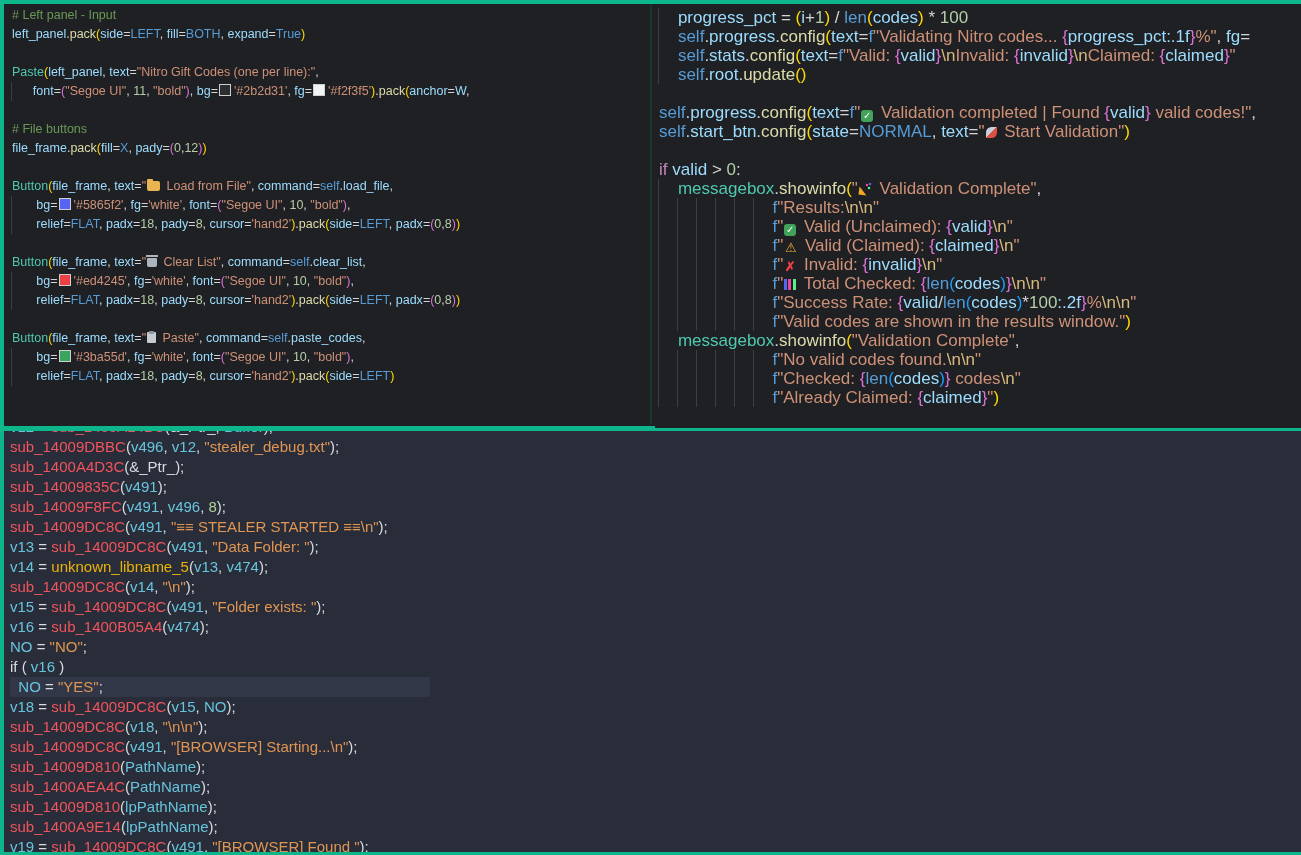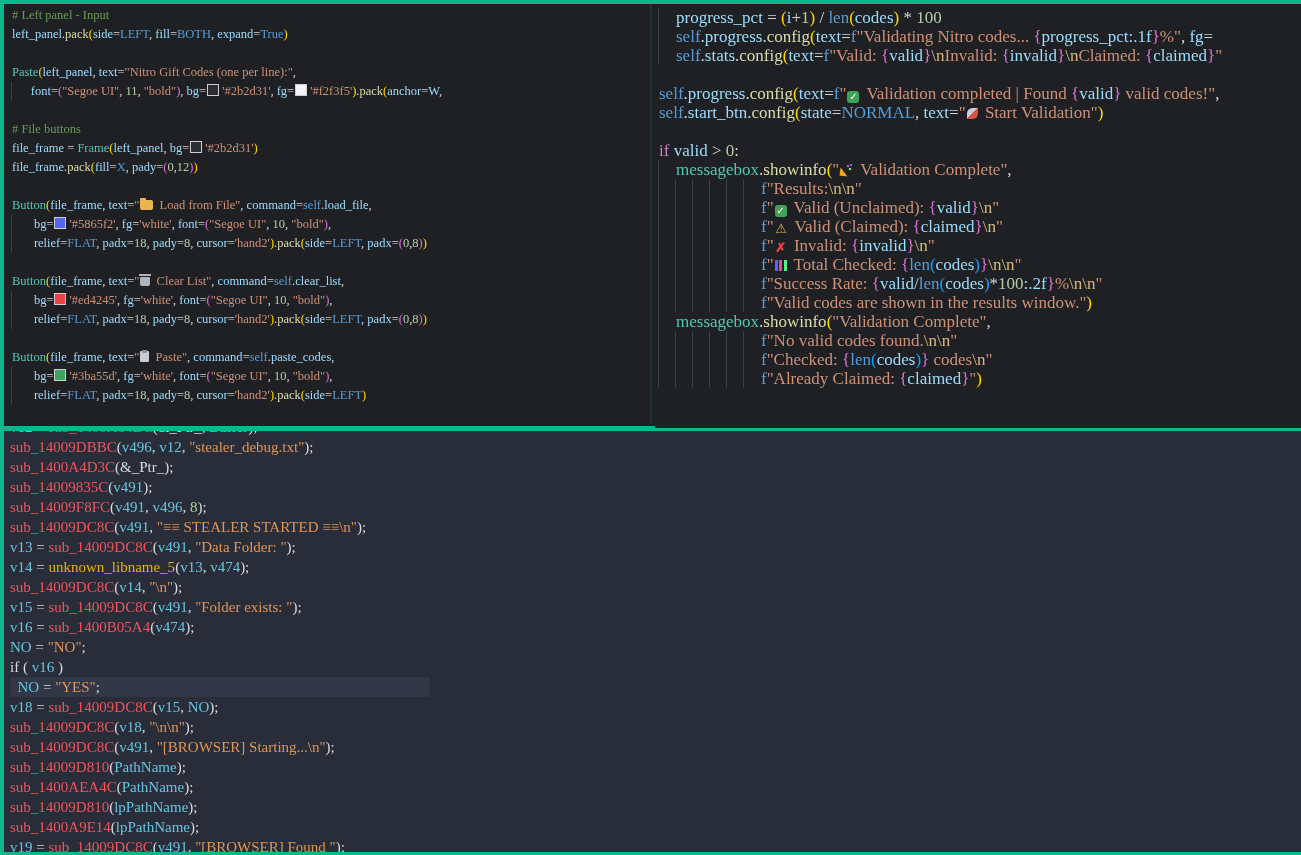--- a/index.html
+++ b/index.html
@@ -1,17 +1,17 @@
 <!DOCTYPE html>
 <html><head>
 <meta charset="utf-8">
 <style>
   html,body{margin:0;padding:0;background:#000;}
   #root{position:relative;width:1301px;height:855px;background:#0eb68c;overflow:hidden;
-        font-family:Liberation Serif, serif;}
+        font-family:Liberation Sans, sans-serif;}
   .pane{position:absolute;overflow:hidden;}
   #pane-tl{left:4px;top:4px;width:644px;height:420px;background:#1f2023;padding:2px 0 0 8px;
            font-size:12.5px;line-height:19px;}
   #pane-tr{left:655px;top:4px;width:642px;height:420px;background:#1f2023;padding:4px 0 0 4px;
            font-size:17px;line-height:19px;}
   #seam{position:absolute;left:650px;top:4px;width:2px;height:420px;background:#16382c;}
   #pane-bt{left:4px;top:431px;width:1293px;height:421px;background:#292d39;padding:0 0 0 6px;
            font-size:15px;line-height:20px;}
   .line{white-space:pre;height:inherit;}
   #pane-tl .line,#pane-tr .line{height:19px;}
@@ -63,40 +63,40 @@
 
 <div id="root">
   <div id="pane-tl" class="pane">
       <div class="line"><span class="tk-cm"># Left panel - Input</span></div>
       <div class="line"><span class="tk-v">left_panel</span><span class="tk-p">.</span><span class="tk-fn">pack</span><span class="tk-b1">(</span><span class="tk-v">side</span><span class="tk-p">=</span><span class="tk-k">LEFT</span><span class="tk-p">, </span><span class="tk-v">fill</span><span class="tk-p">=</span><span class="tk-k">BOTH</span><span class="tk-p">, </span><span class="tk-v">expand</span><span class="tk-p">=</span><span class="tk-k">True</span><span class="tk-b1">)</span></div>
       <div class="line"></div>
       <div class="line"><span class="tk-cl">Paste</span><span class="tk-b1">(</span><span class="tk-v">left_panel</span><span class="tk-p">, </span><span class="tk-v">text</span><span class="tk-p">=</span><span class="tk-s">"Nitro Gift Codes (one per line):"</span><span class="tk-p">,</span></div>
       <div class="line"><span class="g">    </span><span class="tk-p">  </span><span class="tk-v">font</span><span class="tk-p">=</span><span class="tk-b2">(</span><span class="tk-s">"Segoe UI"</span><span class="tk-p">, </span><span class="tk-n">11</span><span class="tk-p">, </span><span class="tk-s">"bold"</span><span class="tk-b2">)</span><span class="tk-p">, </span><span class="tk-v">bg</span><span class="tk-p">=</span><span class="sw" style="background: rgb(43, 45, 49);"></span><span class="tk-s">'#2b2d31'</span><span class="tk-p">, </span><span class="tk-v">fg</span><span class="tk-p">=</span><span class="sw" style="background: rgb(242, 243, 245);"></span><span class="tk-s">'#f2f3f5'</span><span class="tk-b1">)</span><span class="tk-p">.</span><span class="tk-fn">pack</span><span class="tk-b1">(</span><span class="tk-v">anchor</span><span class="tk-p">=</span><span class="tk-v">W</span><span class="tk-p">,</span></div>
       <div class="line"></div>
       <div class="line"><span class="tk-cm"># File buttons</span></div>
-      <div class="line"><span class="tk-v">file_frame</span><span class="tk-p"> = </span><span class="tk-cl">Frame</span><span class="tk-b1">(</span><span class="tk-v">left_panel</span><span class="tk-p">, </span><span class="tk-v">bg</span><span class="tk-p">=</span><span class="sw" style="background: rgb(43, 45, 49);"></span><span class="tk-s">'#2b2d31'</span><span class="tk-b1">)</span></div>
       <div class="line"><span class="tk-v">file_frame</span><span class="tk-p">.</span><span class="tk-fn">pack</span><span class="tk-b1">(</span><span class="tk-v">fill</span><span class="tk-p">=</span><span class="tk-k">X</span><span class="tk-p">, </span><span class="tk-v">pady</span><span class="tk-p">=</span><span class="tk-b2">(</span><span class="tk-n">0</span><span class="tk-p">,</span><span class="tk-n">12</span><span class="tk-b2">)</span><span class="tk-b1">)</span></div>
       <div class="line"></div>
       <div class="line"><span class="tk-cl">Button</span><span class="tk-b1">(</span><span class="tk-v">file_frame</span><span class="tk-p">, </span><span class="tk-v">text</span><span class="tk-p">=</span><span class="tk-s">"</span><span class="ico ico-folder"></span><span class="tk-s"> Load from File"</span><span class="tk-p">, </span><span class="tk-v">command</span><span class="tk-p">=</span><span class="tk-k">self</span><span class="tk-p">.</span><span class="tk-v">load_file</span><span class="tk-p">,</span></div>
       <div class="line"><span class="g">    </span><span class="tk-p">   </span><span class="tk-v">bg</span><span class="tk-p">=</span><span class="sw" style="background: rgb(88, 101, 242);"></span><span class="tk-s">'#5865f2'</span><span class="tk-p">, </span><span class="tk-v">fg</span><span class="tk-p">=</span><span class="tk-s">'white'</span><span class="tk-p">, </span><span class="tk-v">font</span><span class="tk-p">=</span><span class="tk-b2">(</span><span class="tk-s">"Segoe UI"</span><span class="tk-p">, </span><span class="tk-n">10</span><span class="tk-p">, </span><span class="tk-s">"bold"</span><span class="tk-b2">)</span><span class="tk-p">,</span></div>
       <div class="line"><span class="g">    </span><span class="tk-p">   </span><span class="tk-v">relief</span><span class="tk-p">=</span><span class="tk-k">FLAT</span><span class="tk-p">, </span><span class="tk-v">padx</span><span class="tk-p">=</span><span class="tk-n">18</span><span class="tk-p">, </span><span class="tk-v">pady</span><span class="tk-p">=</span><span class="tk-n">8</span><span class="tk-p">, </span><span class="tk-v">cursor</span><span class="tk-p">=</span><span class="tk-s">'hand2'</span><span class="tk-b1">)</span><span class="tk-p">.</span><span class="tk-fn">pack</span><span class="tk-b1">(</span><span class="tk-v">side</span><span class="tk-p">=</span><span class="tk-k">LEFT</span><span class="tk-p">, </span><span class="tk-v">padx</span><span class="tk-p">=</span><span class="tk-b2">(</span><span class="tk-n">0</span><span class="tk-p">,</span><span class="tk-n">8</span><span class="tk-b2">)</span><span class="tk-b1">)</span></div>
       <div class="line"></div>
       <div class="line"><span class="tk-cl">Button</span><span class="tk-b1">(</span><span class="tk-v">file_frame</span><span class="tk-p">, </span><span class="tk-v">text</span><span class="tk-p">=</span><span class="tk-s">"</span><span class="ico ico-trash"></span><span class="tk-s"> Clear List"</span><span class="tk-p">, </span><span class="tk-v">command</span><span class="tk-p">=</span><span class="tk-k">self</span><span class="tk-p">.</span><span class="tk-v">clear_list</span><span class="tk-p">,</span></div>
       <div class="line"><span class="g">    </span><span class="tk-p">   </span><span class="tk-v">bg</span><span class="tk-p">=</span><span class="sw" style="background: rgb(237, 66, 69);"></span><span class="tk-s">'#ed4245'</span><span class="tk-p">, </span><span class="tk-v">fg</span><span class="tk-p">=</span><span class="tk-s">'white'</span><span class="tk-p">, </span><span class="tk-v">font</span><span class="tk-p">=</span><span class="tk-b2">(</span><span class="tk-s">"Segoe UI"</span><span class="tk-p">, </span><span class="tk-n">10</span><span class="tk-p">, </span><span class="tk-s">"bold"</span><span class="tk-b2">)</span><span class="tk-p">,</span></div>
       <div class="line"><span class="g">    </span><span class="tk-p">   </span><span class="tk-v">relief</span><span class="tk-p">=</span><span class="tk-k">FLAT</span><span class="tk-p">, </span><span class="tk-v">padx</span><span class="tk-p">=</span><span class="tk-n">18</span><span class="tk-p">, </span><span class="tk-v">pady</span><span class="tk-p">=</span><span class="tk-n">8</span><span class="tk-p">, </span><span class="tk-v">cursor</span><span class="tk-p">=</span><span class="tk-s">'hand2'</span><span class="tk-b1">)</span><span class="tk-p">.</span><span class="tk-fn">pack</span><span class="tk-b1">(</span><span class="tk-v">side</span><span class="tk-p">=</span><span class="tk-k">LEFT</span><span class="tk-p">, </span><span class="tk-v">padx</span><span class="tk-p">=</span><span class="tk-b2">(</span><span class="tk-n">0</span><span class="tk-p">,</span><span class="tk-n">8</span><span class="tk-b2">)</span><span class="tk-b1">)</span></div>
       <div class="line"></div>
       <div class="line"><span class="tk-cl">Button</span><span class="tk-b1">(</span><span class="tk-v">file_frame</span><span class="tk-p">, </span><span class="tk-v">text</span><span class="tk-p">=</span><span class="tk-s">"</span><span class="ico ico-paste"></span><span class="tk-s"> Paste"</span><span class="tk-p">, </span><span class="tk-v">command</span><span class="tk-p">=</span><span class="tk-k">self</span><span class="tk-p">.</span><span class="tk-v">paste_codes</span><span class="tk-p">,</span></div>
       <div class="line"><span class="g">    </span><span class="tk-p">   </span><span class="tk-v">bg</span><span class="tk-p">=</span><span class="sw" style="background: rgb(59, 165, 93);"></span><span class="tk-s">'#3ba55d'</span><span class="tk-p">, </span><span class="tk-v">fg</span><span class="tk-p">=</span><span class="tk-s">'white'</span><span class="tk-p">, </span><span class="tk-v">font</span><span class="tk-p">=</span><span class="tk-b2">(</span><span class="tk-s">"Segoe UI"</span><span class="tk-p">, </span><span class="tk-n">10</span><span class="tk-p">, </span><span class="tk-s">"bold"</span><span class="tk-b2">)</span><span class="tk-p">,</span></div>
       <div class="line"><span class="g">    </span><span class="tk-p">   </span><span class="tk-v">relief</span><span class="tk-p">=</span><span class="tk-k">FLAT</span><span class="tk-p">, </span><span class="tk-v">padx</span><span class="tk-p">=</span><span class="tk-n">18</span><span class="tk-p">, </span><span class="tk-v">pady</span><span class="tk-p">=</span><span class="tk-n">8</span><span class="tk-p">, </span><span class="tk-v">cursor</span><span class="tk-p">=</span><span class="tk-s">'hand2'</span><span class="tk-b1">)</span><span class="tk-p">.</span><span class="tk-fn">pack</span><span class="tk-b1">(</span><span class="tk-v">side</span><span class="tk-p">=</span><span class="tk-k">LEFT</span><span class="tk-b1">)</span></div>
     </div>
   <div id="seam"></div>
   <div id="pane-tr" class="pane">
       <div class="line"><span class="g">    </span><span class="tk-v">progress_pct</span><span class="tk-p"> = </span><span class="tk-b1">(</span><span class="tk-v">i</span><span class="tk-p">+</span><span class="tk-n">1</span><span class="tk-b1">)</span><span class="tk-p"> / </span><span class="tk-k">len</span><span class="tk-b1">(</span><span class="tk-v">codes</span><span class="tk-b1">)</span><span class="tk-p"> * </span><span class="tk-n">100</span></div>
       <div class="line"><span class="g">    </span><span class="tk-k">self</span><span class="tk-p">.</span><span class="tk-v">progress</span><span class="tk-p">.</span><span class="tk-fn">config</span><span class="tk-b1">(</span><span class="tk-v">text</span><span class="tk-p">=</span><span class="tk-k">f</span><span class="tk-s">"Validating Nitro codes... </span><span class="tk-b2">{</span><span class="tk-v">progress_pct</span><span class="tk-v">:.1f</span><span class="tk-b2">}</span><span class="tk-s">%"</span><span class="tk-p">, </span><span class="tk-v">fg</span><span class="tk-p">=</span></div>
       <div class="line"><span class="g">    </span><span class="tk-k">self</span><span class="tk-p">.</span><span class="tk-v">stats</span><span class="tk-p">.</span><span class="tk-fn">config</span><span class="tk-b1">(</span><span class="tk-v">text</span><span class="tk-p">=</span><span class="tk-k">f</span><span class="tk-s">"Valid: </span><span class="tk-b2">{</span><span class="tk-v">valid</span><span class="tk-b2">}</span><span class="tk-e">\n</span><span class="tk-s">Invalid: </span><span class="tk-b2">{</span><span class="tk-v">invalid</span><span class="tk-b2">}</span><span class="tk-e">\n</span><span class="tk-s">Claimed: </span><span class="tk-b2">{</span><span class="tk-v">claimed</span><span class="tk-b2">}</span><span class="tk-s">"</span></div>
+      <div class="line"><span class="g">    </span><span class="tk-k">self</span><span class="tk-p">.</span><span class="tk-v">root</span><span class="tk-p">.</span><span class="tk-fn">update</span><span class="tk-b1">(</span><span class="tk-b1">)</span></div>
       <div class="line"></div>
       <div class="line"><span class="tk-k">self</span><span class="tk-p">.</span><span class="tk-v">progress</span><span class="tk-p">.</span><span class="tk-fn">config</span><span class="tk-b1">(</span><span class="tk-v">text</span><span class="tk-p">=</span><span class="tk-k">f</span><span class="tk-s">"</span><span class="ico ico-check"></span><span class="tk-s"> Validation completed | Found </span><span class="tk-b2">{</span><span class="tk-v">valid</span><span class="tk-b2">}</span><span class="tk-s"> valid codes!"</span><span class="tk-p">,</span></div>
       <div class="line"><span class="tk-k">self</span><span class="tk-p">.</span><span class="tk-v">start_btn</span><span class="tk-p">.</span><span class="tk-fn">config</span><span class="tk-b1">(</span><span class="tk-v">state</span><span class="tk-p">=</span><span class="tk-k">NORMAL</span><span class="tk-p">, </span><span class="tk-v">text</span><span class="tk-p">=</span><span class="tk-s">"</span><span class="ico ico-rocket"></span><span class="tk-s"> Start Validation"</span><span class="tk-b1">)</span></div>
       <div class="line"></div>
       <div class="line"><span class="tk-ct">if</span><span class="tk-p"> </span><span class="tk-v">valid</span><span class="tk-p"> &gt; </span><span class="tk-n">0</span><span class="tk-p">:</span></div>
       <div class="line"><span class="g">    </span><span class="tk-cl">messagebox</span><span class="tk-p">.</span><span class="tk-fn">showinfo</span><span class="tk-b1">(</span><span class="tk-s">"</span><span class="ico ico-party"></span><span class="tk-s"> Validation Complete"</span><span class="tk-p">,</span></div>
       <div class="line"><span class="g">    </span><span class="g">    </span><span class="g">    </span><span class="g">    </span><span class="g">    </span><span class="g">    </span><span class="tk-k">f</span><span class="tk-s">"Results:</span><span class="tk-e">\n\n</span><span class="tk-s">"</span></div>
       <div class="line"><span class="g">    </span><span class="g">    </span><span class="g">    </span><span class="g">    </span><span class="g">    </span><span class="g">    </span><span class="tk-k">f</span><span class="tk-s">"</span><span class="ico ico-check"></span><span class="tk-s"> Valid (Unclaimed): </span><span class="tk-b2">{</span><span class="tk-v">valid</span><span class="tk-b2">}</span><span class="tk-e">\n</span><span class="tk-s">"</span></div>
       <div class="line"><span class="g">    </span><span class="g">    </span><span class="g">    </span><span class="g">    </span><span class="g">    </span><span class="g">    </span><span class="tk-k">f</span><span class="tk-s">"</span><span class="ico ico-warn"></span><span class="tk-s"> Valid (Claimed): </span><span class="tk-b2">{</span><span class="tk-v">claimed</span><span class="tk-b2">}</span><span class="tk-e">\n</span><span class="tk-s">"</span></div>
       <div class="line"><span class="g">    </span><span class="g">    </span><span class="g">    </span><span class="g">    </span><span class="g">    </span><span class="g">    </span><span class="tk-k">f</span><span class="tk-s">"</span><span class="ico ico-x"></span><span class="tk-s"> Invalid: </span><span class="tk-b2">{</span><span class="tk-v">invalid</span><span class="tk-b2">}</span><span class="tk-e">\n</span><span class="tk-s">"</span></div>

